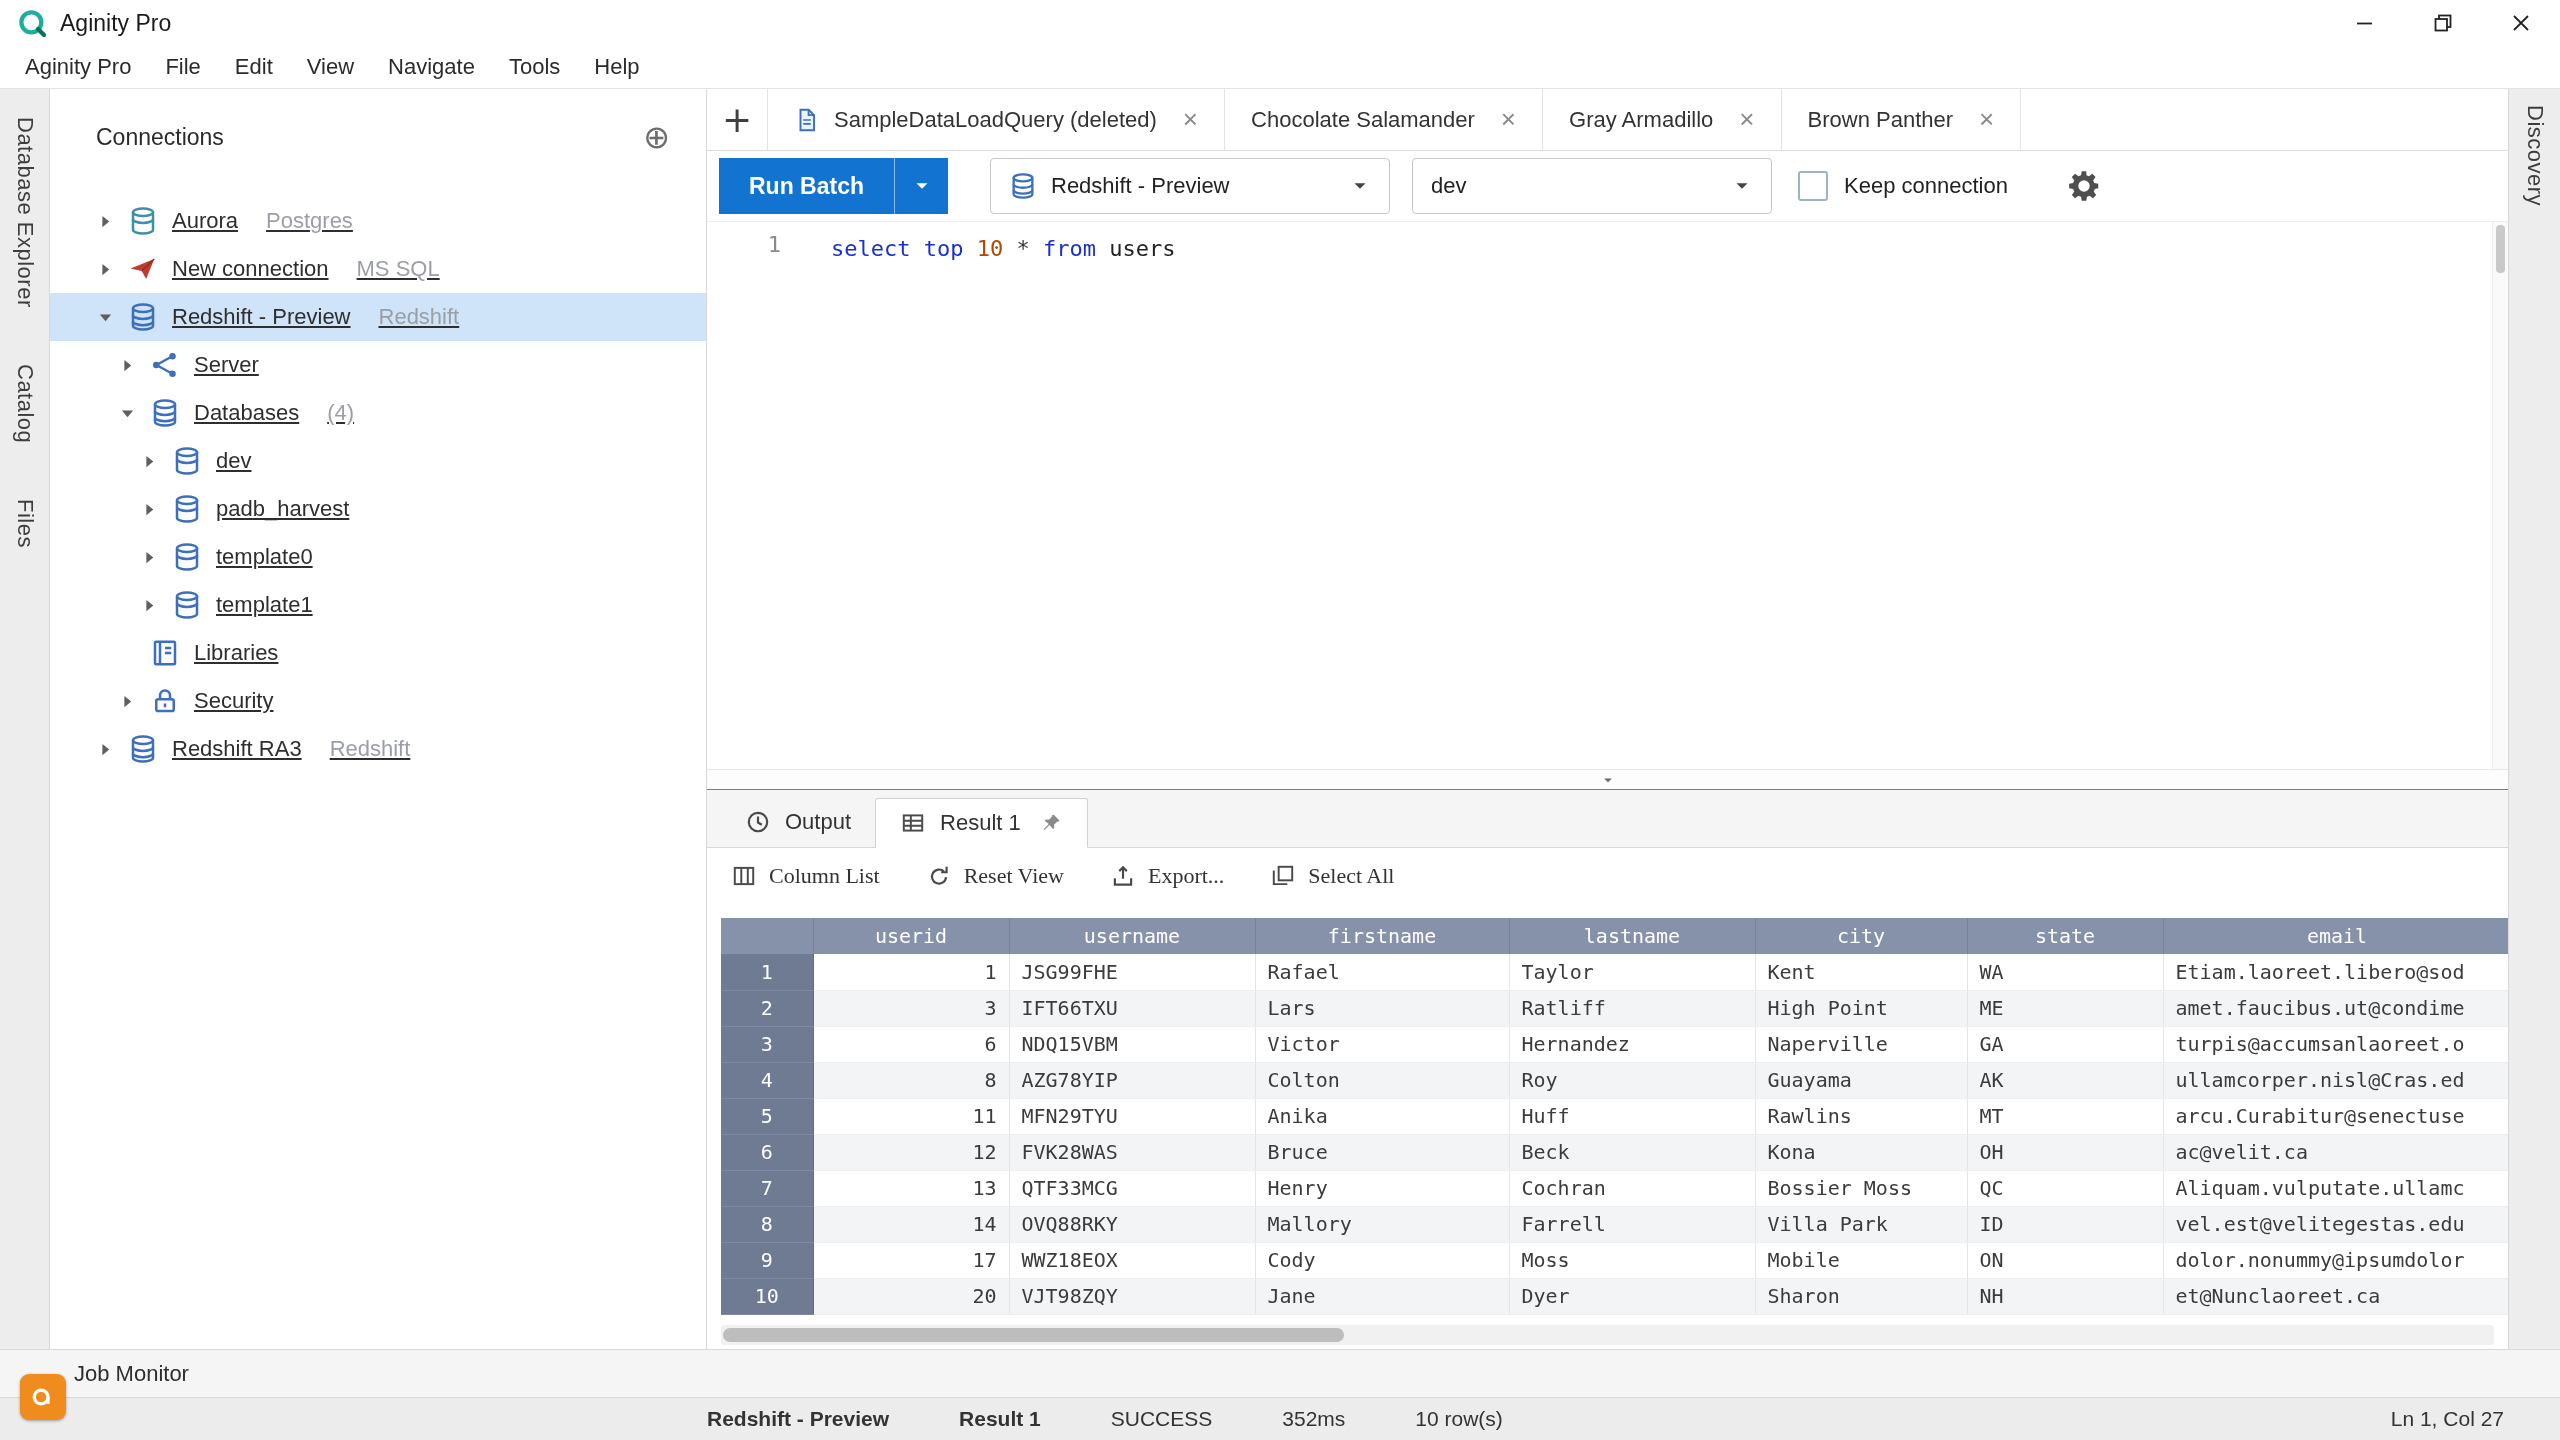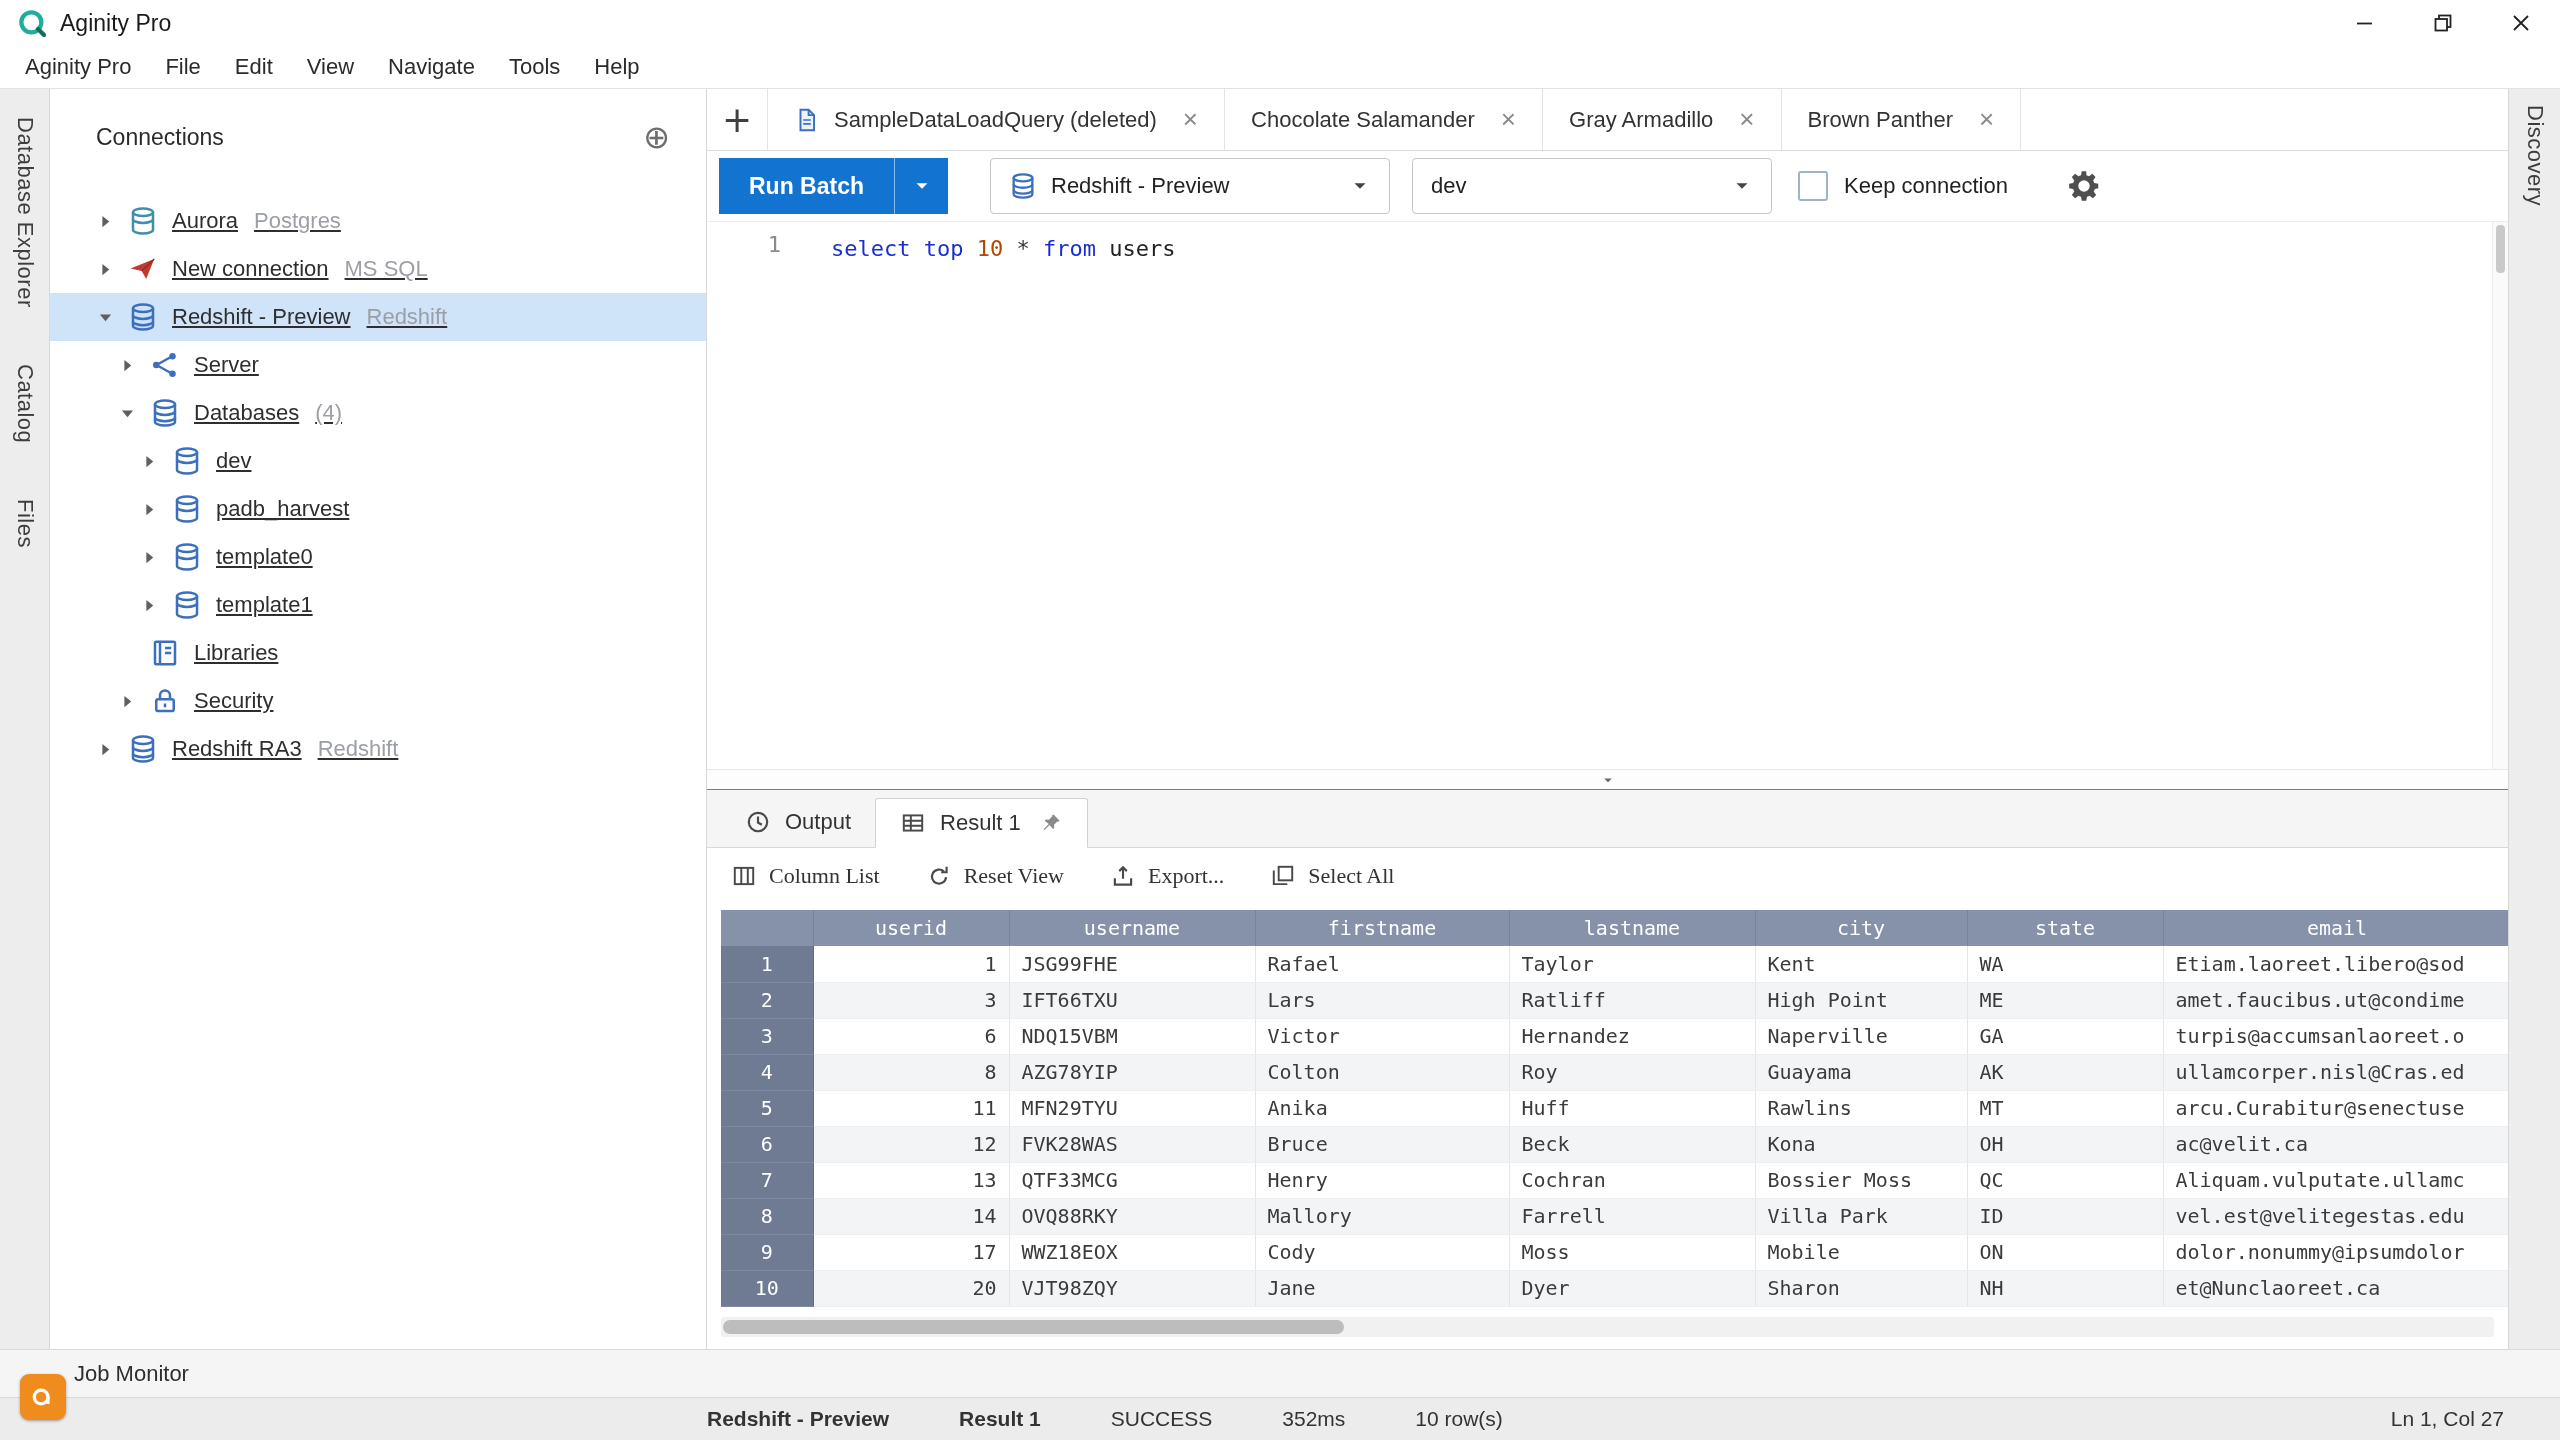--- a/index.html
+++ b/index.html
@@ -36,21 +36,21 @@
                  display:flex; flex-direction:column; }
   .conn-header { height:64px; margin-top:16px; display:flex; align-items:center; padding:0 36px 0 46px; }
   .conn-title { font-size:23px; color:#2b2b2b; }
   .conn-add { margin-left:auto; font-family:"DejaVu Sans",sans-serif; font-size:32px; color:#6d6d6d; line-height:1; }
   .tree { margin-top:28px; }
   .tree-row { height:48px; display:flex; align-items:center; font-size:22px; color:#2e2e2e; cursor:default;text-decoration:underline; }
   .tree-row.selected { background:var(--selection,#cfe4f8); }
   .tree-arrow { width:30px; height:20px; display:inline-flex; align-items:center; justify-content:center; }
   .tree-arrow svg { width:15px; height:15px; }
   .tree-icon { width:30px; height:30px; margin:0 14px 0 8px; }
-  .tree-suffix { color:#9b9fa5; margin-left:16px; }
+  .tree-suffix { color:#9b9fa5; margin-left:28px; }
 
   
   .workspace { flex:1; display:flex; flex-direction:column; background:#fff; min-width:0; }
 
   .tabs-row { height:62px; display:flex; align-items:stretch; border-bottom:1px solid #dcdcdc; }
   .newtab-btn { width:60px; display:flex; align-items:center; justify-content:center;
                 font-size:36px; color:#3f3f3f; font-family:"DejaVu Sans",sans-serif; }
   .etabs { display:flex; }
   .etab { display:flex; align-items:center; padding:0 26px; border-right:1px solid #e3e3e3;
           font-size:22px; color:#333; gap:14px; cursor:default; }
@@ -103,21 +103,21 @@
                  border-radius:3px 3px 0 0; }
   .rtab-icon { width:26px; height:26px; }
   .pin-ic { width:24px; height:24px; margin-left:4px; }
   .rtoolbar { height:56px; display:flex; align-items:center; gap:46px; padding-left:24px; }
   .rtool { display:flex; align-items:center; gap:12px; font-size:22px; color:#333; background:none; border:none;
            cursor:pointer; font-family:Liberation Serif, serif; }
   .rtool-icon { width:26px; height:26px; }
 
   .grid-wrap { margin:6px 0 0 14px; overflow:hidden; }
   table.grid { border-collapse:collapse; table-layout:fixed; width:1790px;
-               font:20px "DejaVu Sans Mono",monospace; }
+               font:20px "DejaVu Sans Mono",monospace;margin-top:8px; }
   .grid th { background:var(--grid-header,#8692aa); color:#fff; font-weight:normal; height:36px;
              border-right:1px solid #76839b; text-align:center; overflow:hidden; white-space:nowrap; }
   .grid td { height:36px; border-right:1px solid #e2e5ea; border-bottom:1px solid #eceef1;
              padding:0 12px; color:#3b3b3b; white-space:nowrap; overflow:hidden; background:#fff; }
   .grid td.rownum { background:var(--grid-rownum,#6e7b93); color:#fff; text-align:center; padding:0;
                     border-right:1px solid #5f6c83; border-bottom:1px solid #7c89a0; }
   .grid tr.even td.data { background:#f3f4f6; }
   .grid td.num { text-align:right; }
   .hscroll { height:20px; margin:10px 14px 0 14px; background:#f1f1f1; border-radius:3px; position:relative; }
   .hscroll-thumb { position:absolute; left:2px; top:3px; height:14px; width:35%; background:#bdbdbd; border-radius:7px; }

